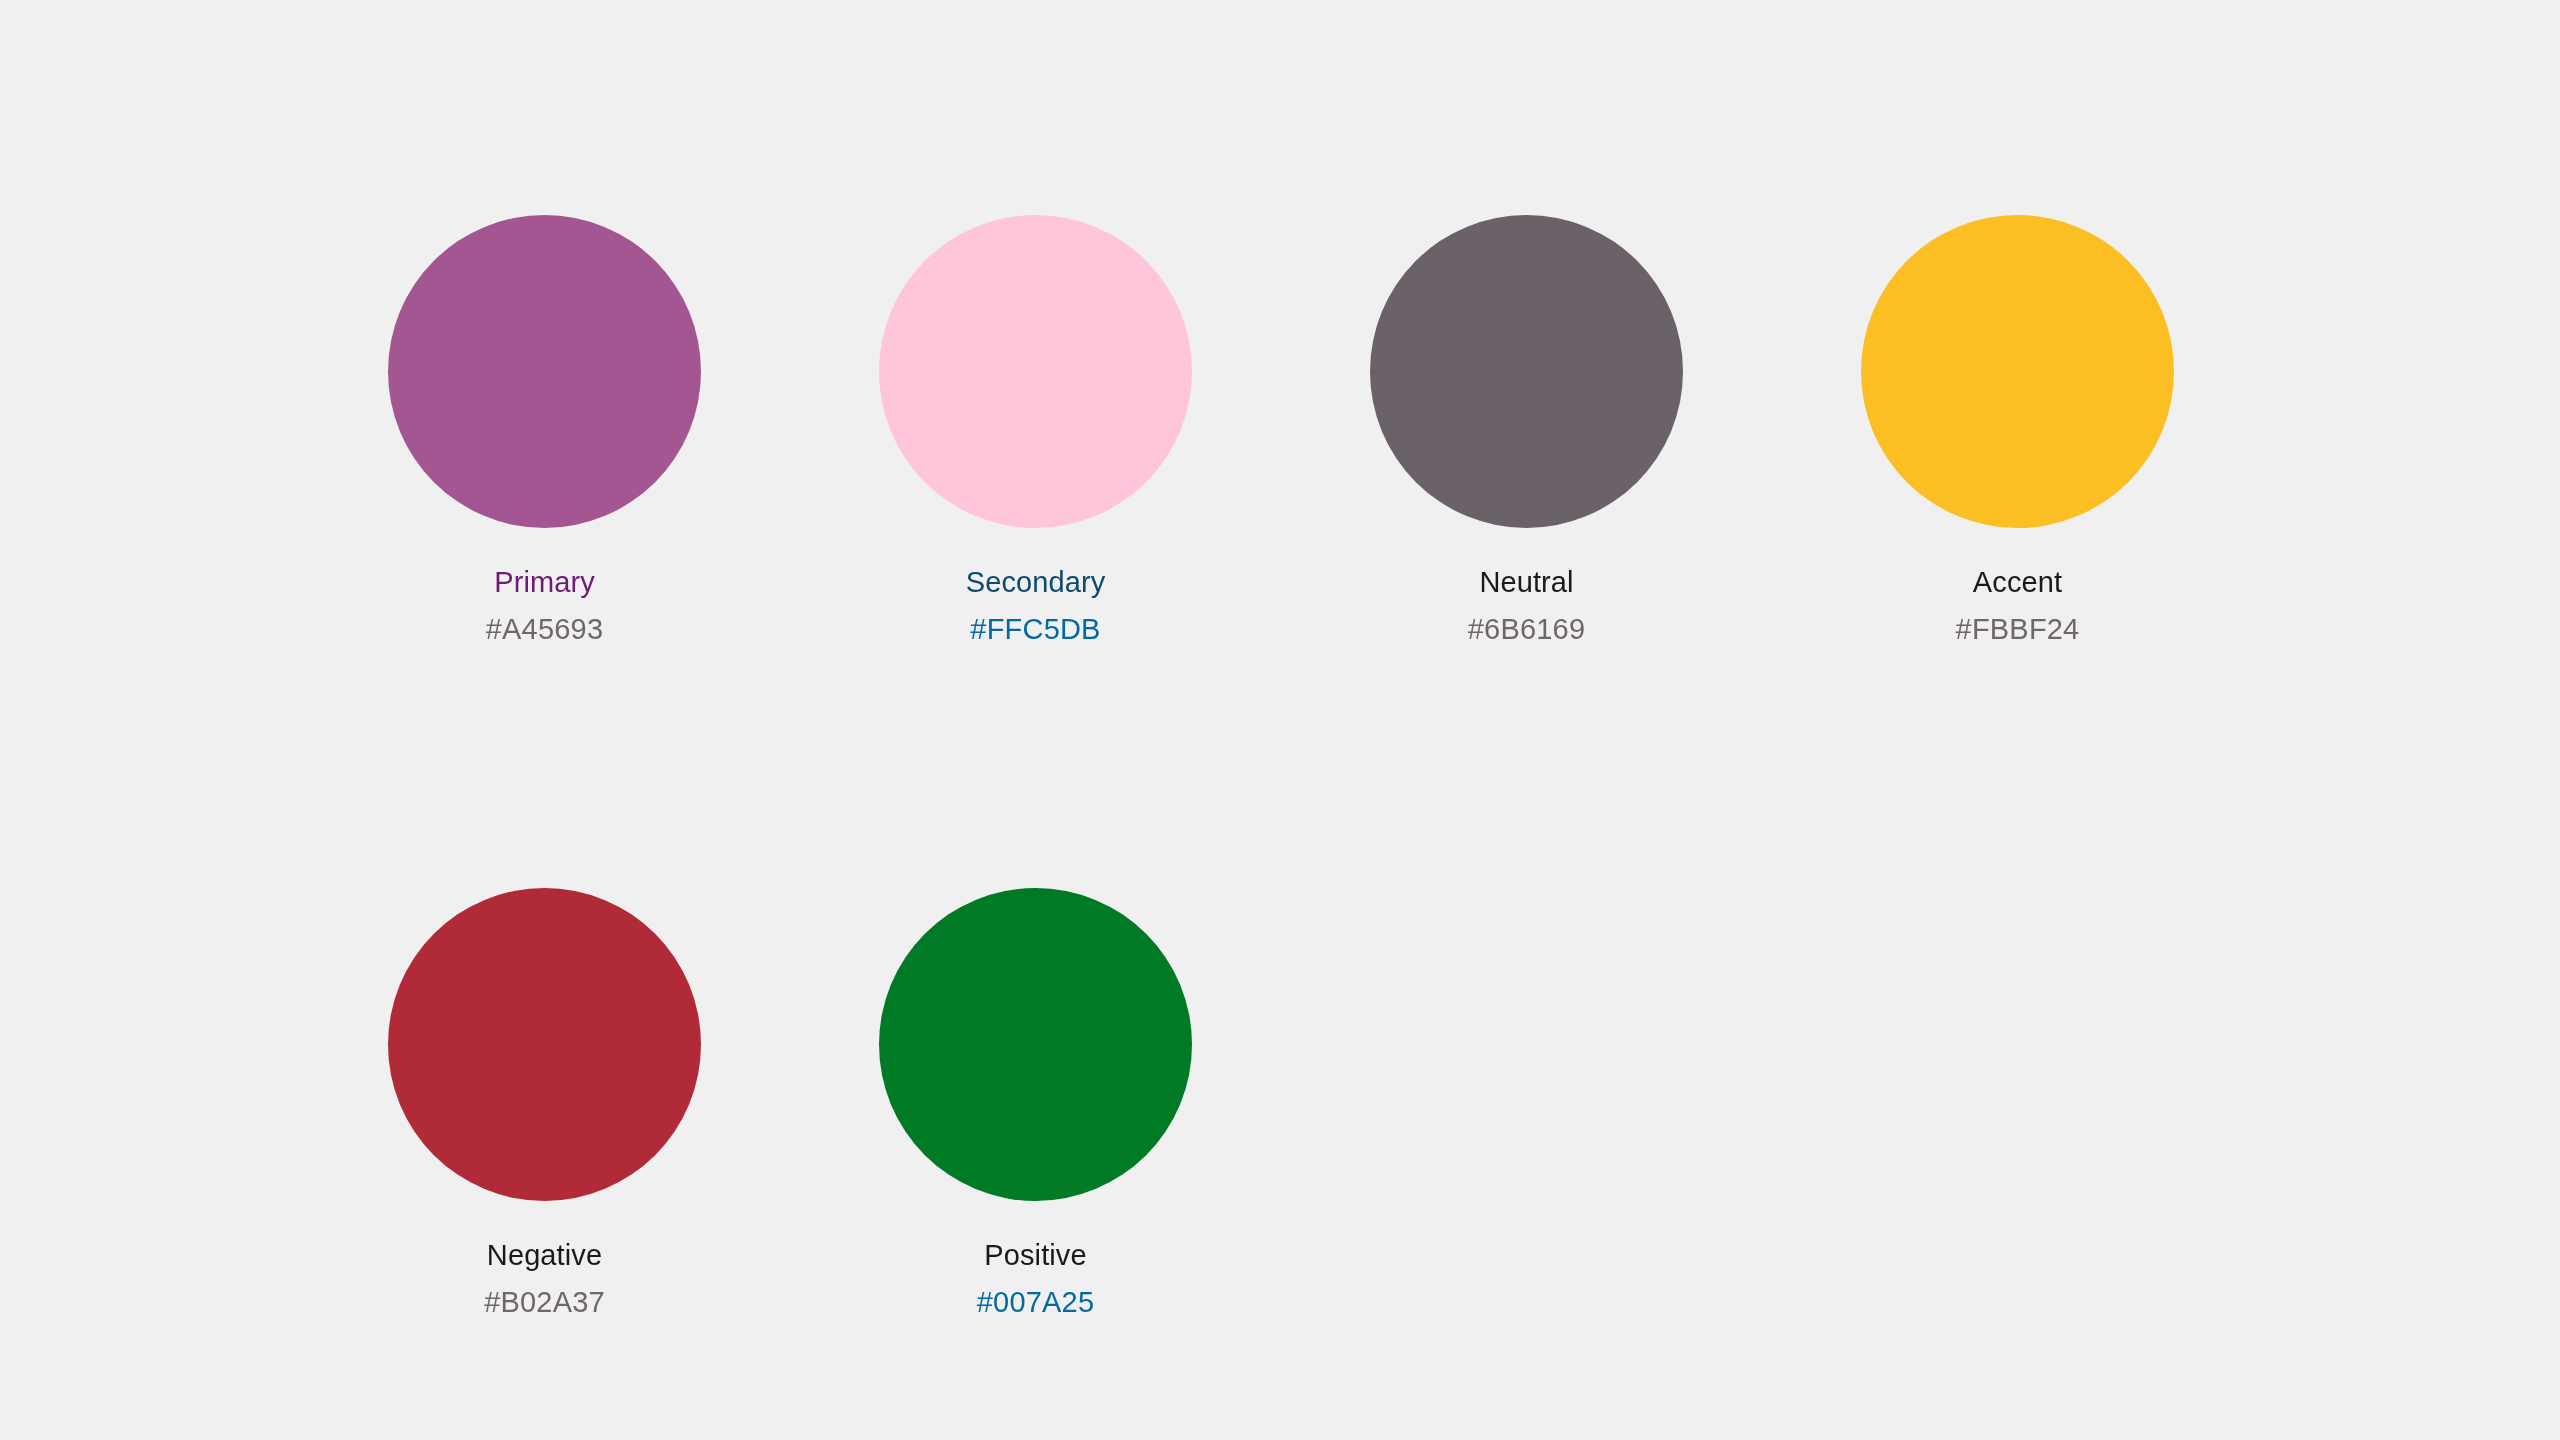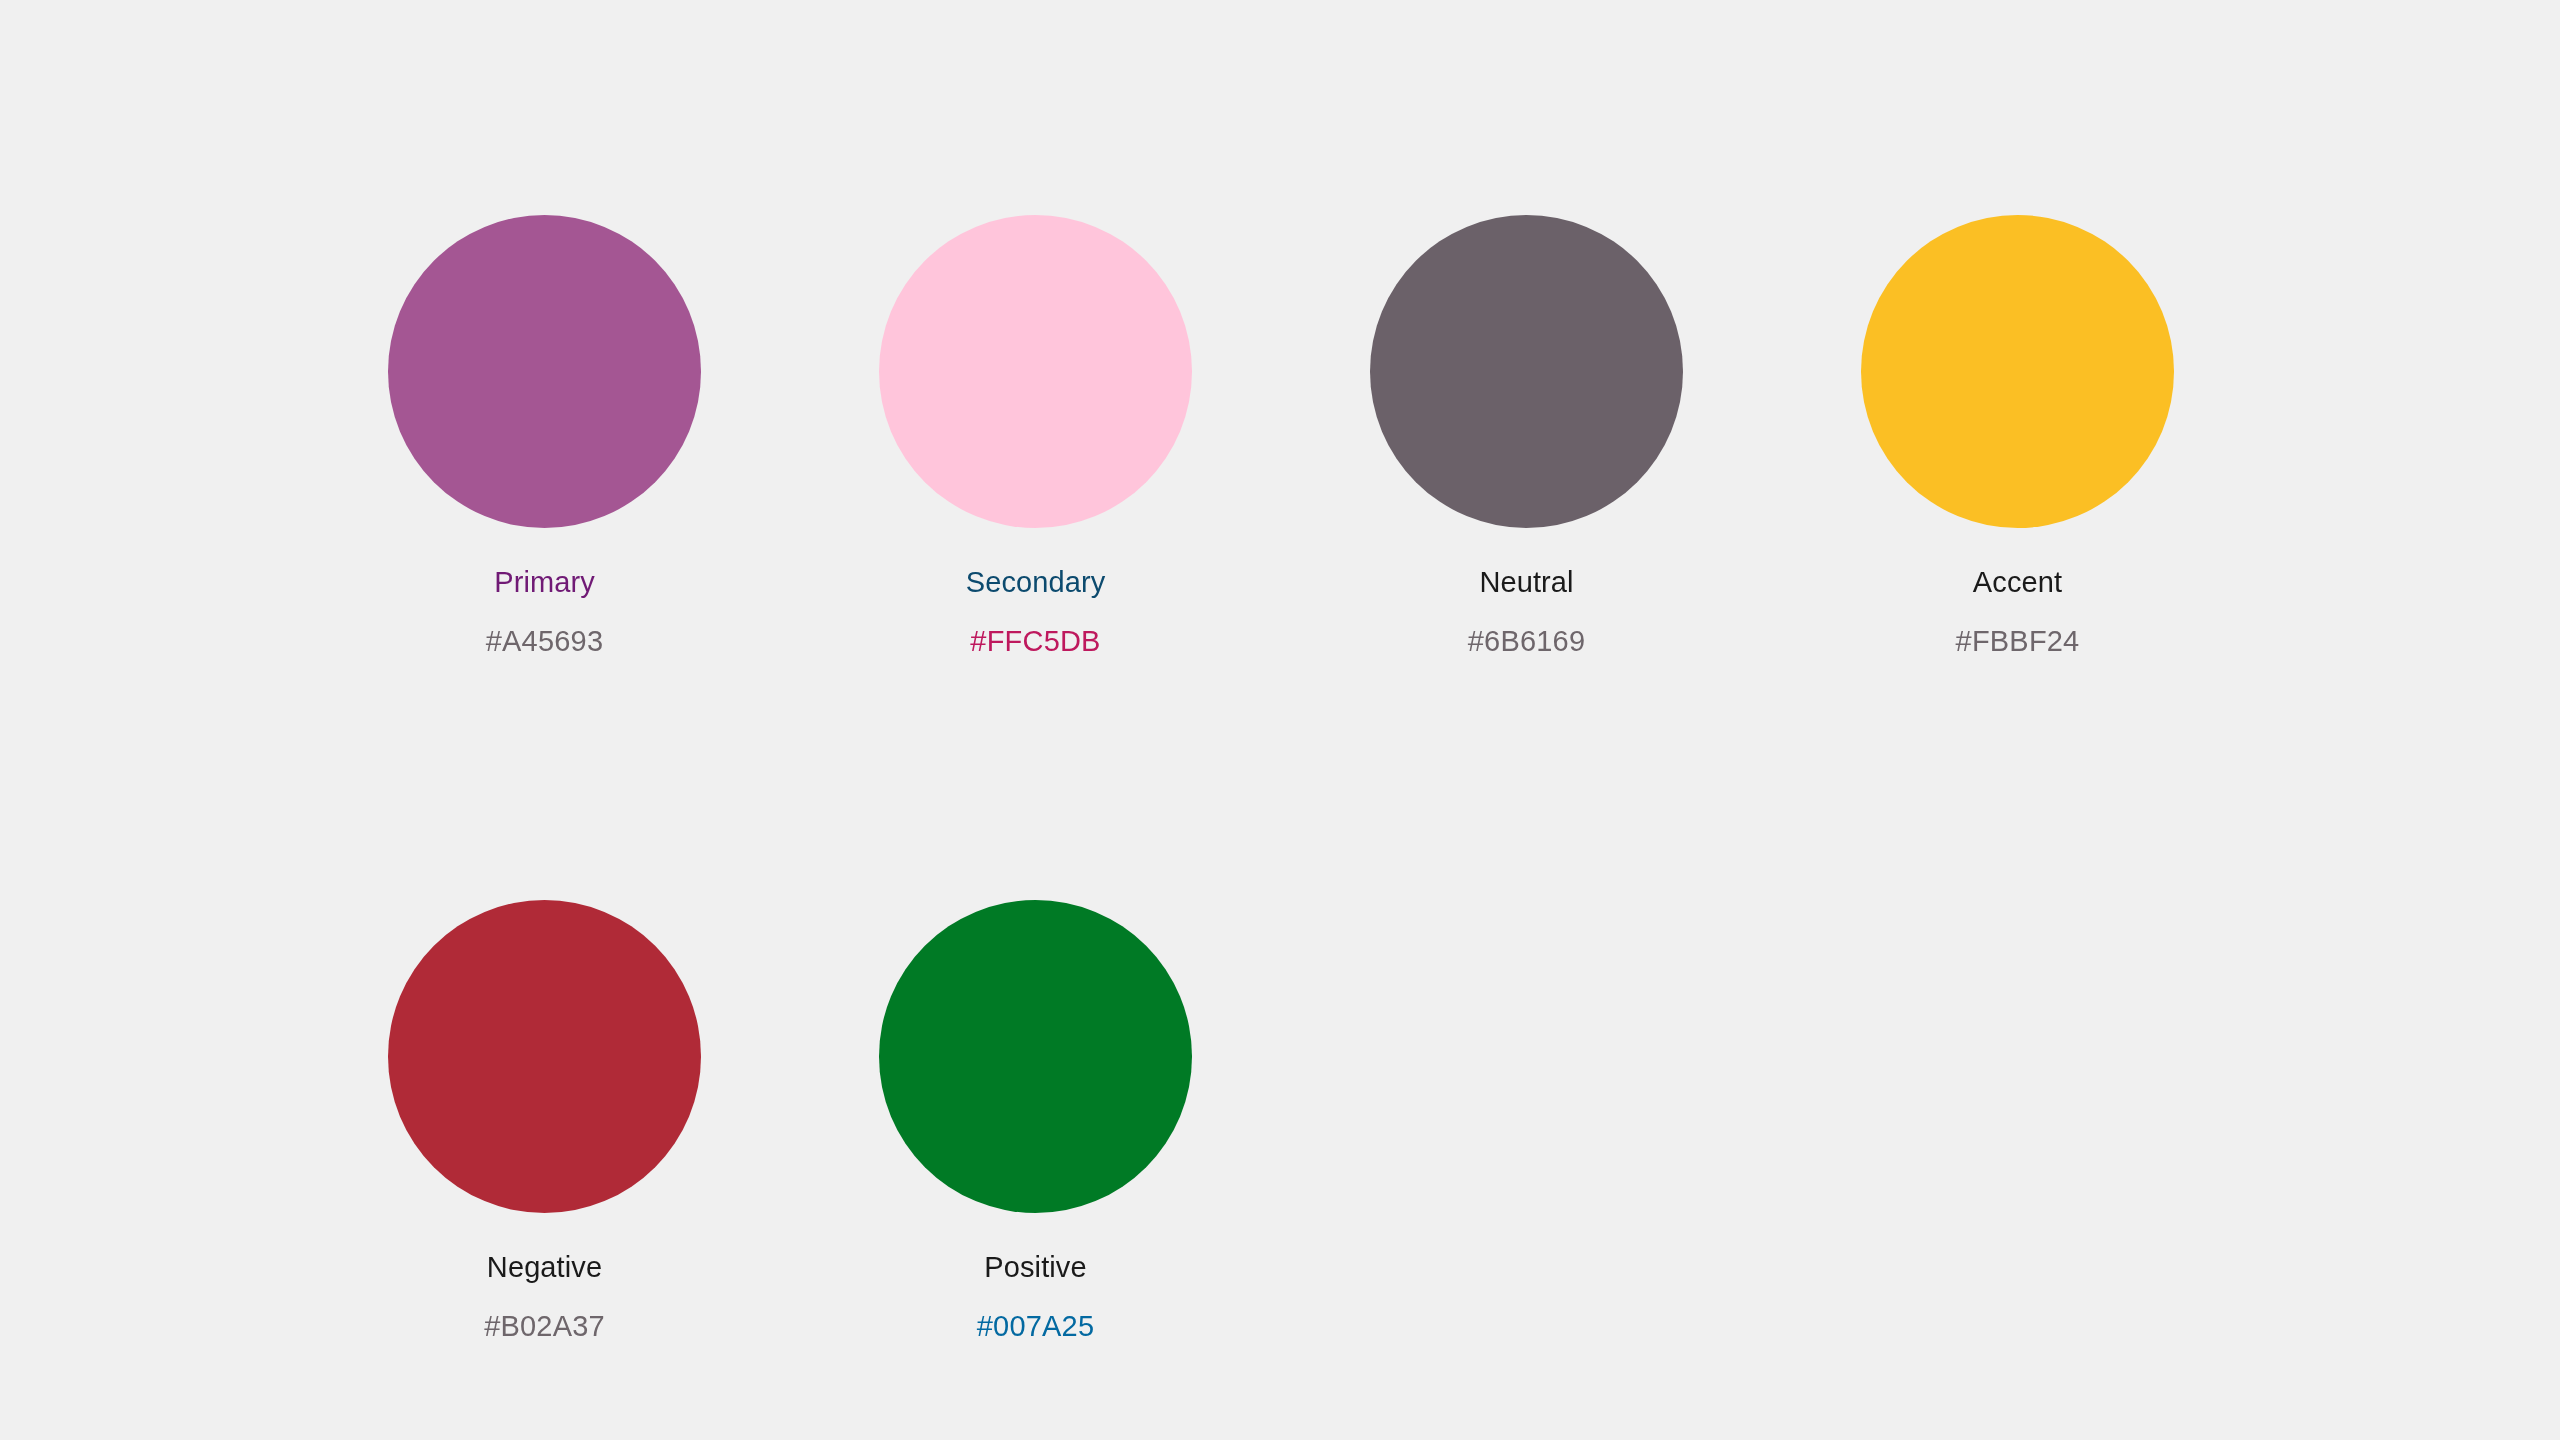--- a/index.html
+++ b/index.html
@@ -55,21 +55,21 @@
     font-size: 29px;
     line-height: 34px;
     font-weight: 400;
     color: #1A1A1A;
     text-align: center;
     letter-spacing: 0.1px;
     white-space: nowrap;
   }
 
   .swatch-hex {
-    margin-top: 25px;
+    margin-top: 13px;
     font-size: 29px;
     line-height: 34px;
     font-weight: 400;
     color: #6E666B;
     text-align: left;
     letter-spacing: 0.2px;
     white-space: nowrap;
   }
 </style>
 </head>
@@ -81,21 +81,21 @@
 
     <div class="swatch">
       <div class="swatch-dot" style="background-color: rgb(164, 86, 147);"></div>
       <div class="swatch-name" style="color: #701a75;">Primary</div>
       <div class="swatch-hex" style="color: rgb(110, 102, 107);">#A45693</div>
     </div>
 
     <div class="swatch">
       <div class="swatch-dot" style="background-color: rgb(255, 197, 219);"></div>
       <div class="swatch-name" style="color: #0c4a6e;">Secondary</div>
-      <div class="swatch-hex" style="color: #be185d;">#FFC5DB</div>
+      <div class="swatch-hex" style="color: #0369a1;">#FFC5DB</div>
     </div>
 
     <div class="swatch">
       <div class="swatch-dot" style="background-color: rgb(107, 97, 105);"></div>
       <div class="swatch-name" style="color: rgb(26, 26, 26);">Neutral</div>
       <div class="swatch-hex" style="color: rgb(110, 102, 107);">#6B6169</div>
     </div>
 
     <div class="swatch">
       <div class="swatch-dot" style="background-color: rgb(251, 191, 36);"></div>

